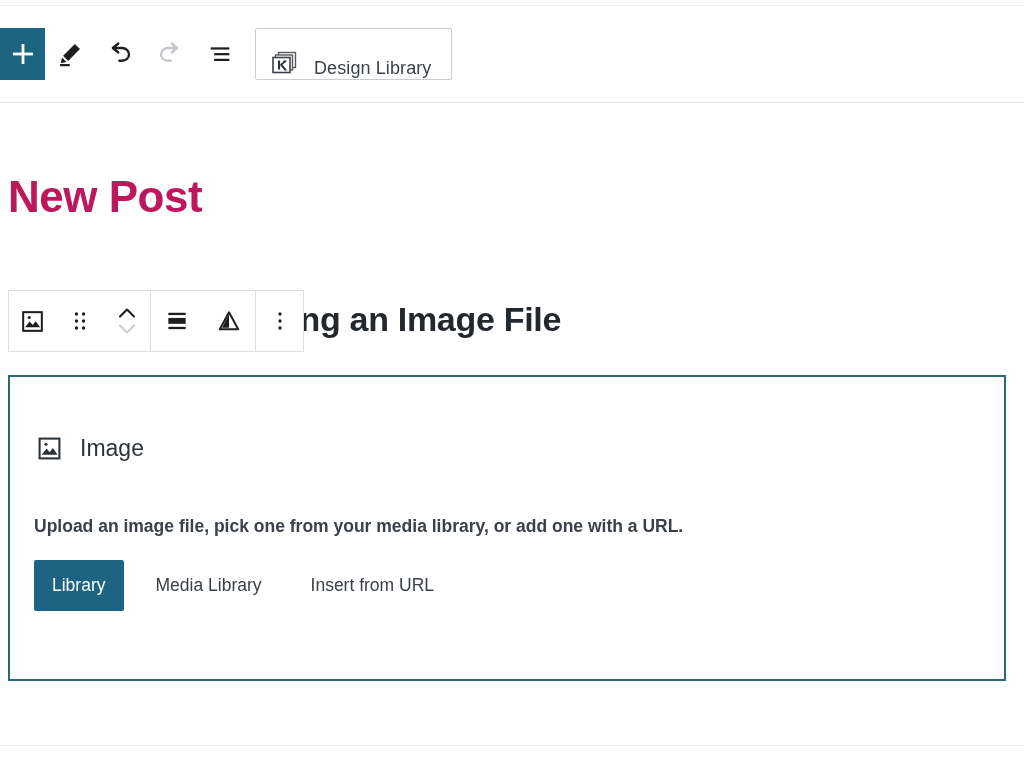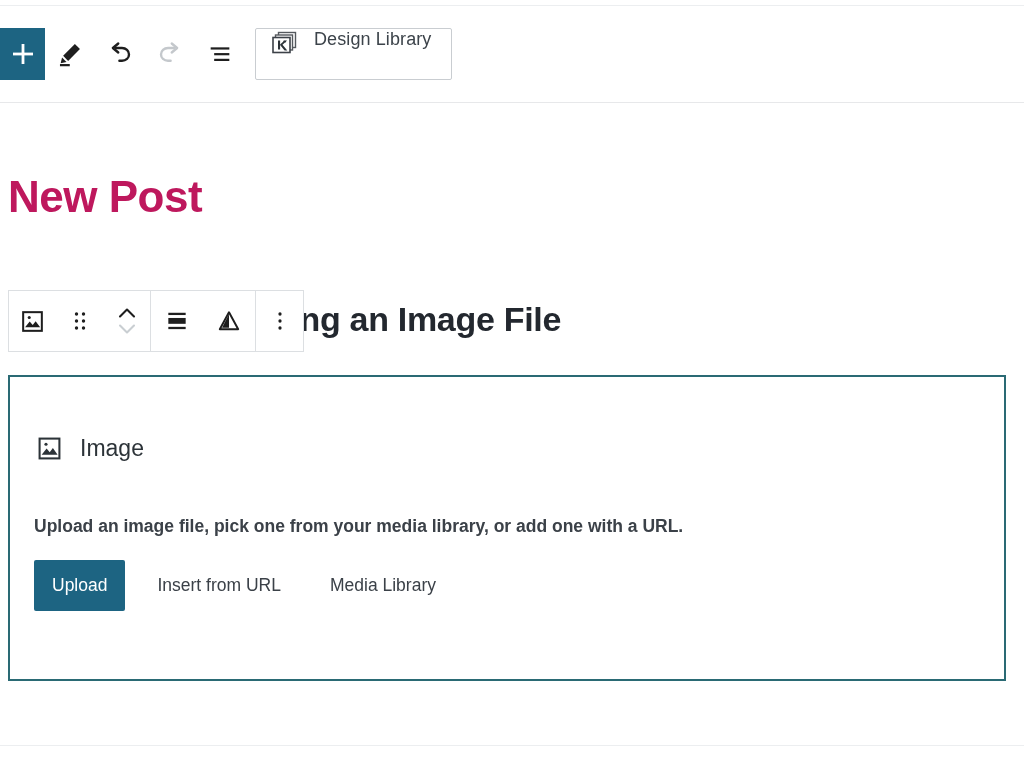--- a/index.html
+++ b/index.html
@@ -68,21 +68,21 @@
     flex: none;
   }
   .tool-btn svg { display: block; }
 
   .design-library-btn {
     margin-left: 10px;
     height: 52px;
     border: 1px solid #c9cdd1;
     border-radius: 2px;
     display: flex;
-    align-items: flex-start;
+    align-items: flex-end;
     padding: 0 20px 0 14px;
     gap: 14px;
     background: #ffffff;
     cursor: pointer;
     box-sizing: border-box;
   }
   .design-library-label {
     font-size: 18px;
     color: #3c434a;
     letter-spacing: .1px;
@@ -370,20 +370,20 @@
         <path d="M5.5 17.1l4.1-5.1 2.6 3 2.6-3.4 3.9 5.5z" fill="#2c3338"></path>
         <circle cx="9.1" cy="8.5" r="1.3" fill="#2c3338"></circle>
       </svg>
     </span>
     <span class="ph-title-text">Image</span>
   </div>
 
   <div class="ph-description">Upload an image file, pick one from your media library, or add one with a URL.</div>
 
   <div class="ph-actions">
-    <button class="btn-upload">Upload</button>
+    <button class="btn-upload">Library</button>
+    <button class="btn-link">Media Library</button>
     <button class="btn-link">Insert from URL</button>
-    <button class="btn-link">Media Library</button>
   </div>
 
 </div>
 
 <div class="bottom-rule"></div>
 
 </body></html>

